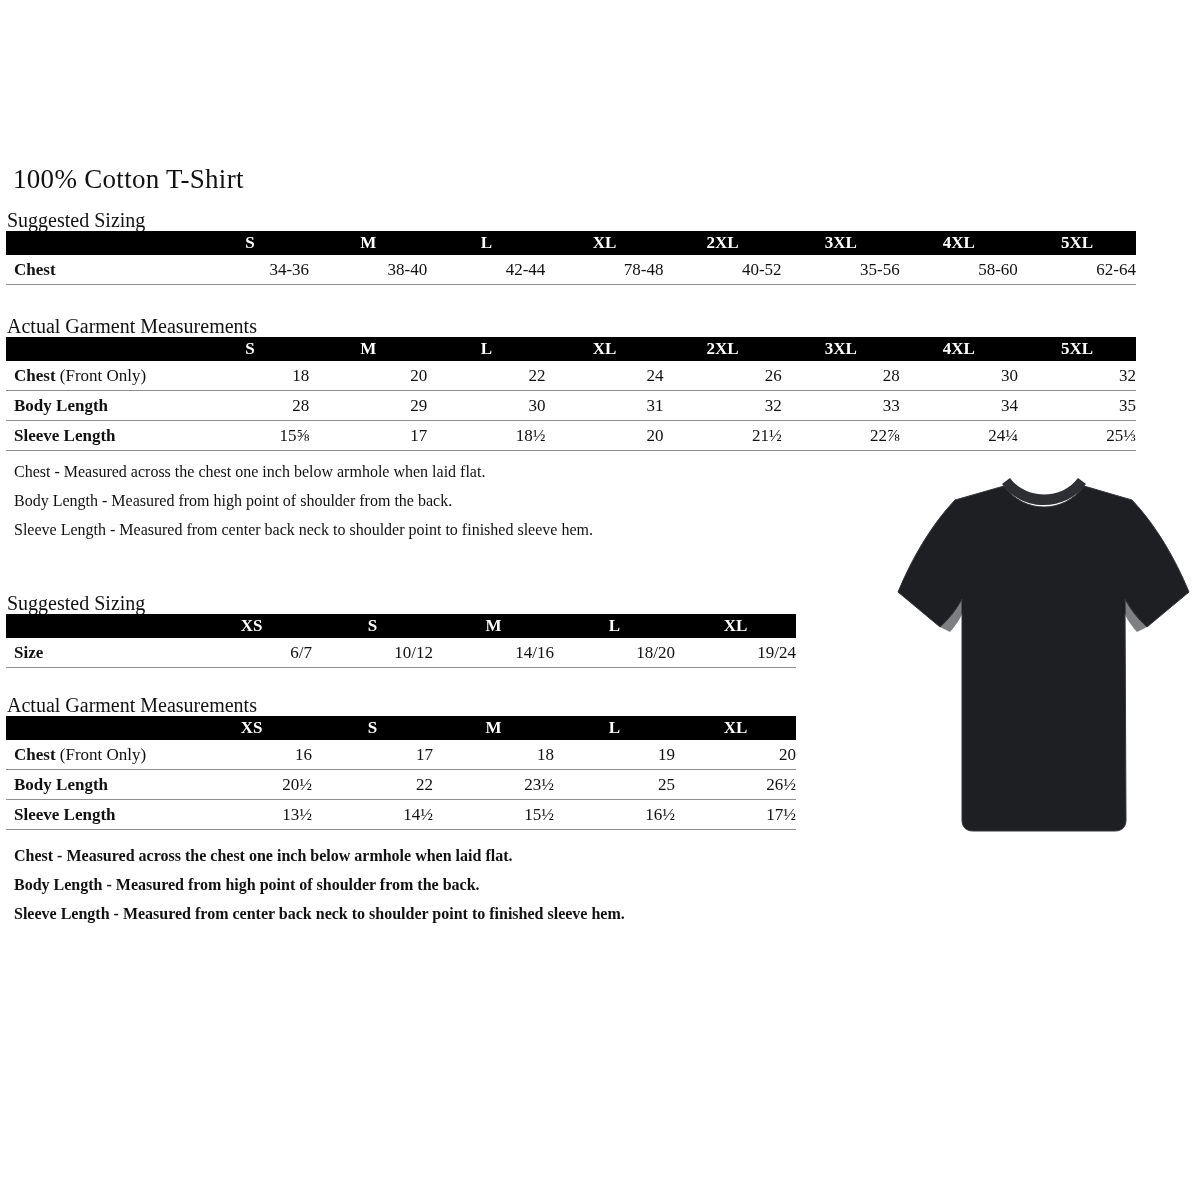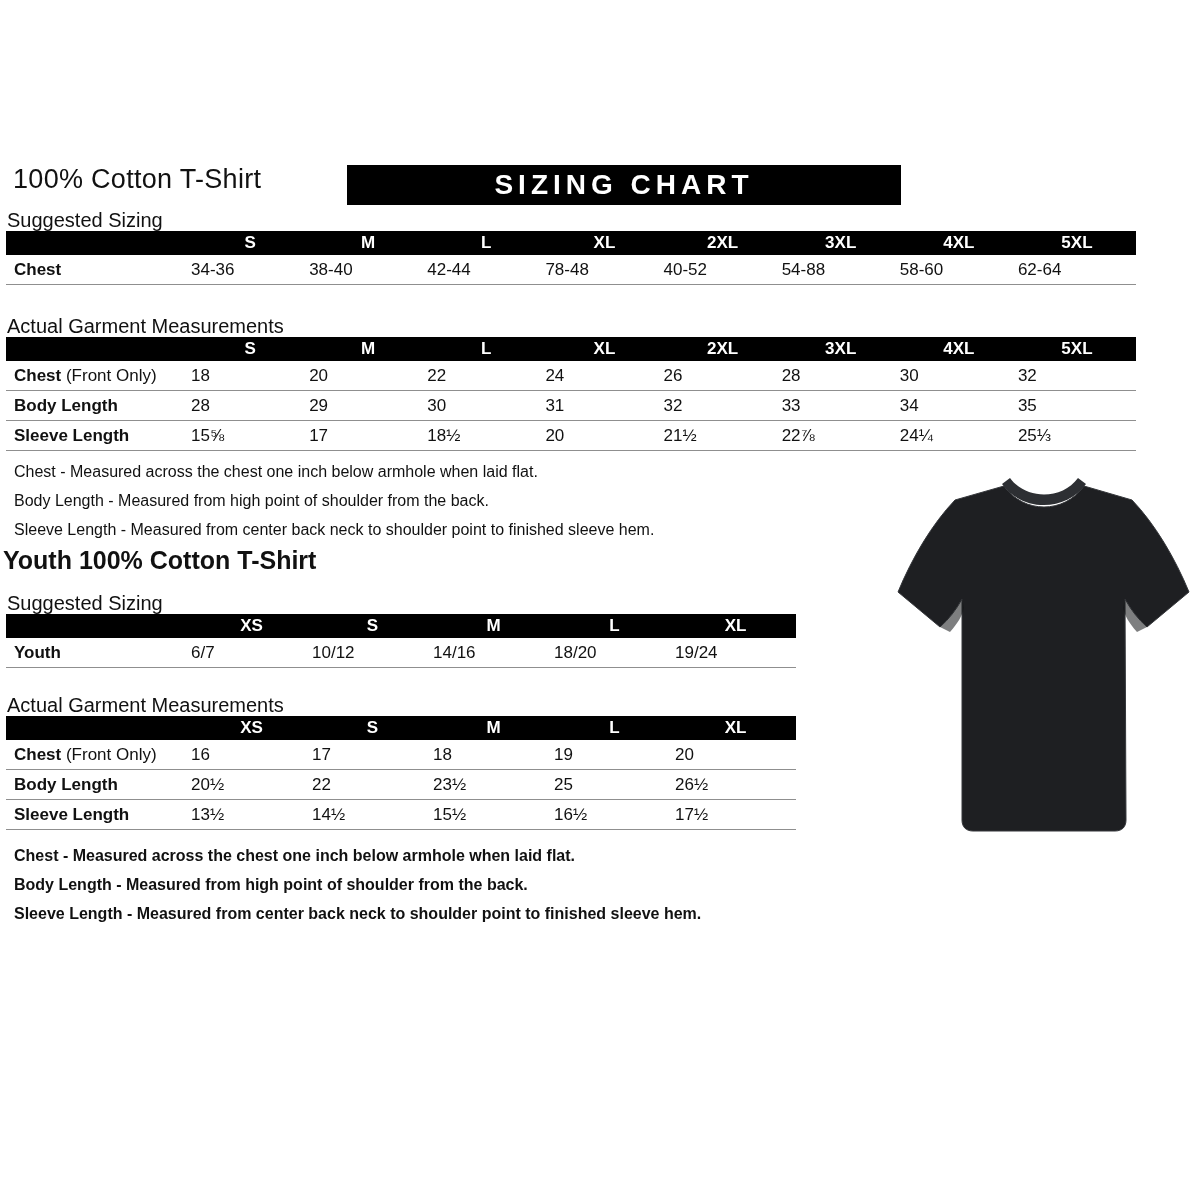--- a/index.html
+++ b/index.html
@@ -1,18 +1,18 @@
 <!DOCTYPE html>
 <html><head>
 <meta charset="utf-8">
 <style>
   html,body{margin:0;padding:0;background:#ffffff;}
   .sheet{
     position:relative;width:1200px;height:1200px;background:#ffffff;
-    font-family:Liberation Sans, sans-serif;color:#111111;overflow:hidden;
+    font-family:Liberation Serif, serif;color:#111111;overflow:hidden;
   }
   .abs{position:absolute;}
 
   .page-title{left:13px;top:164px;font-size:27px;font-weight:400;letter-spacing:0.3px;}
   .banner{
     left:347px;top:165px;width:554px;height:40px;background:#000000;color:#ffffff;
     font-weight:700;font-size:28px;letter-spacing:5px;
     display:flex;align-items:center;justify-content:center;
   }
   .section-label{font-size:20px;}
@@ -20,21 +20,21 @@
   .sl-adult-actual{left:7px;top:315px;}
   .sl-youth-suggested{left:7px;top:592px;}
   .sl-youth-actual{left:7px;top:694px;}
 
   table.tbl{border-collapse:collapse;table-layout:fixed;position:absolute;}
   .tbl th{
     background:#000000;color:#ffffff;font-weight:700;font-size:17px;
     height:24px;padding:0;text-align:center;
   }
   .tbl td{
-    font-size:17px;height:29px;padding:0;text-align:left;
+    font-size:17px;height:29px;padding:0;text-align:right;
     border-bottom:1px solid #8f8f8f;color:#111111;
   }
   .tbl td.lbl{text-align:left;font-weight:700;padding-left:8px;margin-left:48px;}
   .tbl td.lbl .suffix{font-weight:400;}
 
   .tbl-adult-suggested{left:6px;top:231px;width:1130px;}
   .tbl-adult-actual{left:6px;top:337px;width:1130px;}
   .tbl-youth-suggested{left:6px;top:614px;width:790px;}
   .tbl-youth-actual{left:6px;top:716px;width:790px;}
 
@@ -47,21 +47,20 @@
 
   .tee{left:892px;top:472px;width:303px;height:365px;}
   .tee svg{display:block;width:100%;height:100%;}
 </style>
 </head>
 <body>
 
 <div class="sheet">
 
   <div class="abs page-title">100% Cotton T-Shirt</div>
-  <div class="abs banner">SIZING CHART</div>
 
   <div class="abs section-label sl-adult-suggested">Suggested Sizing</div>
   <table class="tbl tbl-adult-suggested">
     <colgroup>
         <col style="width:185px">
         <col>
         <col>
         <col>
         <col>
         <col>
@@ -83,21 +82,21 @@
       </tr>
     </thead>
     <tbody>
       <tr>
         <td class="lbl">Chest</td>
         <td>34-36</td>
         <td>38-40</td>
         <td>42-44</td>
         <td>78-48</td>
         <td>40-52</td>
-        <td>54-88</td>
+        <td>35-56</td>
         <td>58-60</td>
         <td>62-64</td>
       </tr>
     </tbody>
   </table>
 
   <div class="abs section-label sl-adult-actual">Actual Garment Measurements</div>
   <table class="tbl tbl-adult-actual">
     <colgroup>
         <col style="width:185px">
@@ -159,21 +158,20 @@
       </tr>
     </tbody>
   </table>
 
   <div class="abs notes notes-adult">
     <p class="note">Chest - Measured across the chest one inch below armhole when laid flat.</p>
     <p class="note">Body Length - Measured from high point of shoulder from the back.</p>
     <p class="note">Sleeve Length - Measured from center back neck to shoulder point to finished sleeve hem.</p>
   </div>
 
-  <div class="abs youth-title">Youth 100% Cotton T-Shirt</div>
 
   <div class="abs section-label sl-youth-suggested">Suggested Sizing</div>
   <table class="tbl tbl-youth-suggested">
     <colgroup>
         <col style="width:185px">
         <col>
         <col>
         <col>
         <col>
         <col>
@@ -183,21 +181,21 @@
         <th></th>
         <th>XS</th>
         <th>S</th>
         <th>M</th>
         <th>L</th>
         <th>XL</th>
       </tr>
     </thead>
     <tbody>
       <tr>
-        <td class="lbl">Youth</td>
+        <td class="lbl">Size</td>
         <td>6/7</td>
         <td>10/12</td>
         <td>14/16</td>
         <td>18/20</td>
         <td>19/24</td>
       </tr>
     </tbody>
   </table>
 
   <div class="abs section-label sl-youth-actual">Actual Garment Measurements</div>

